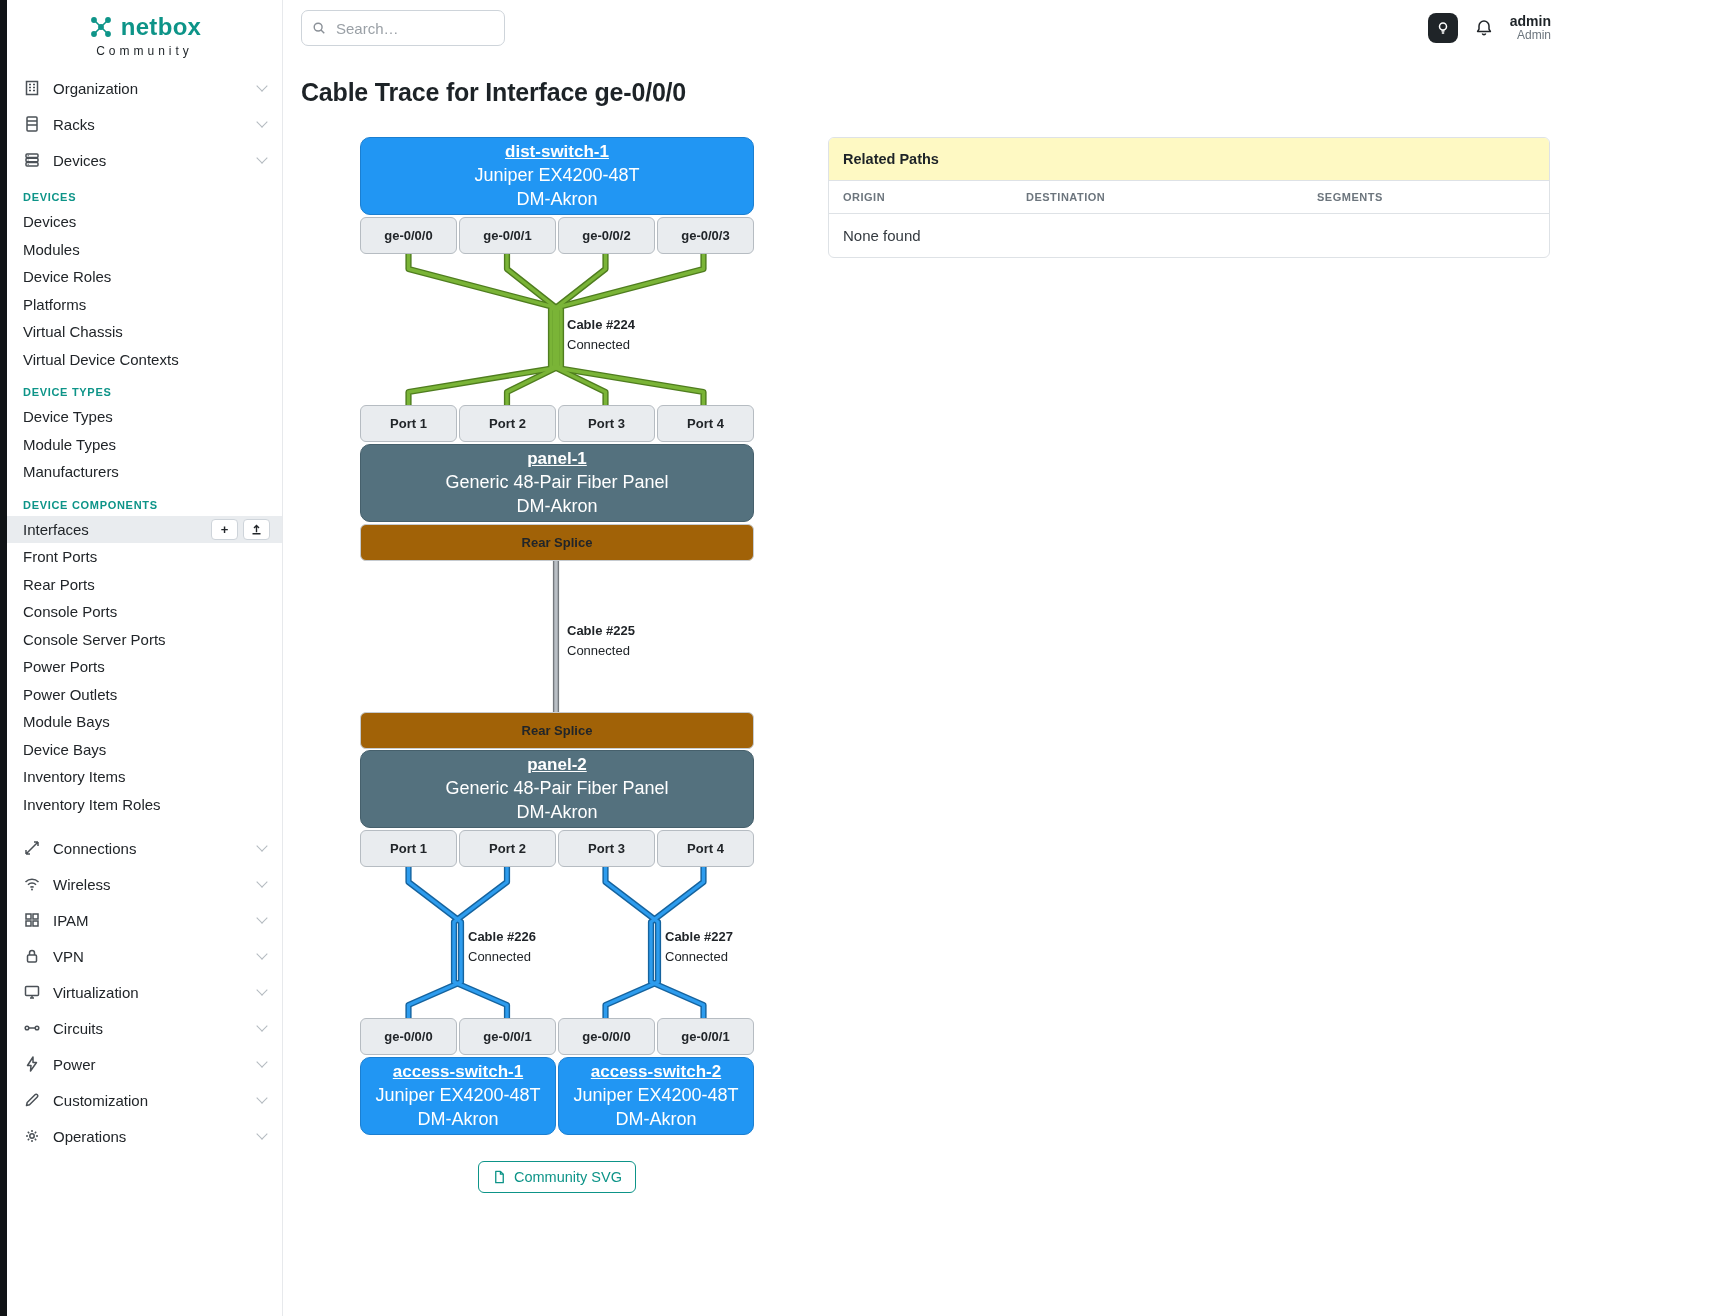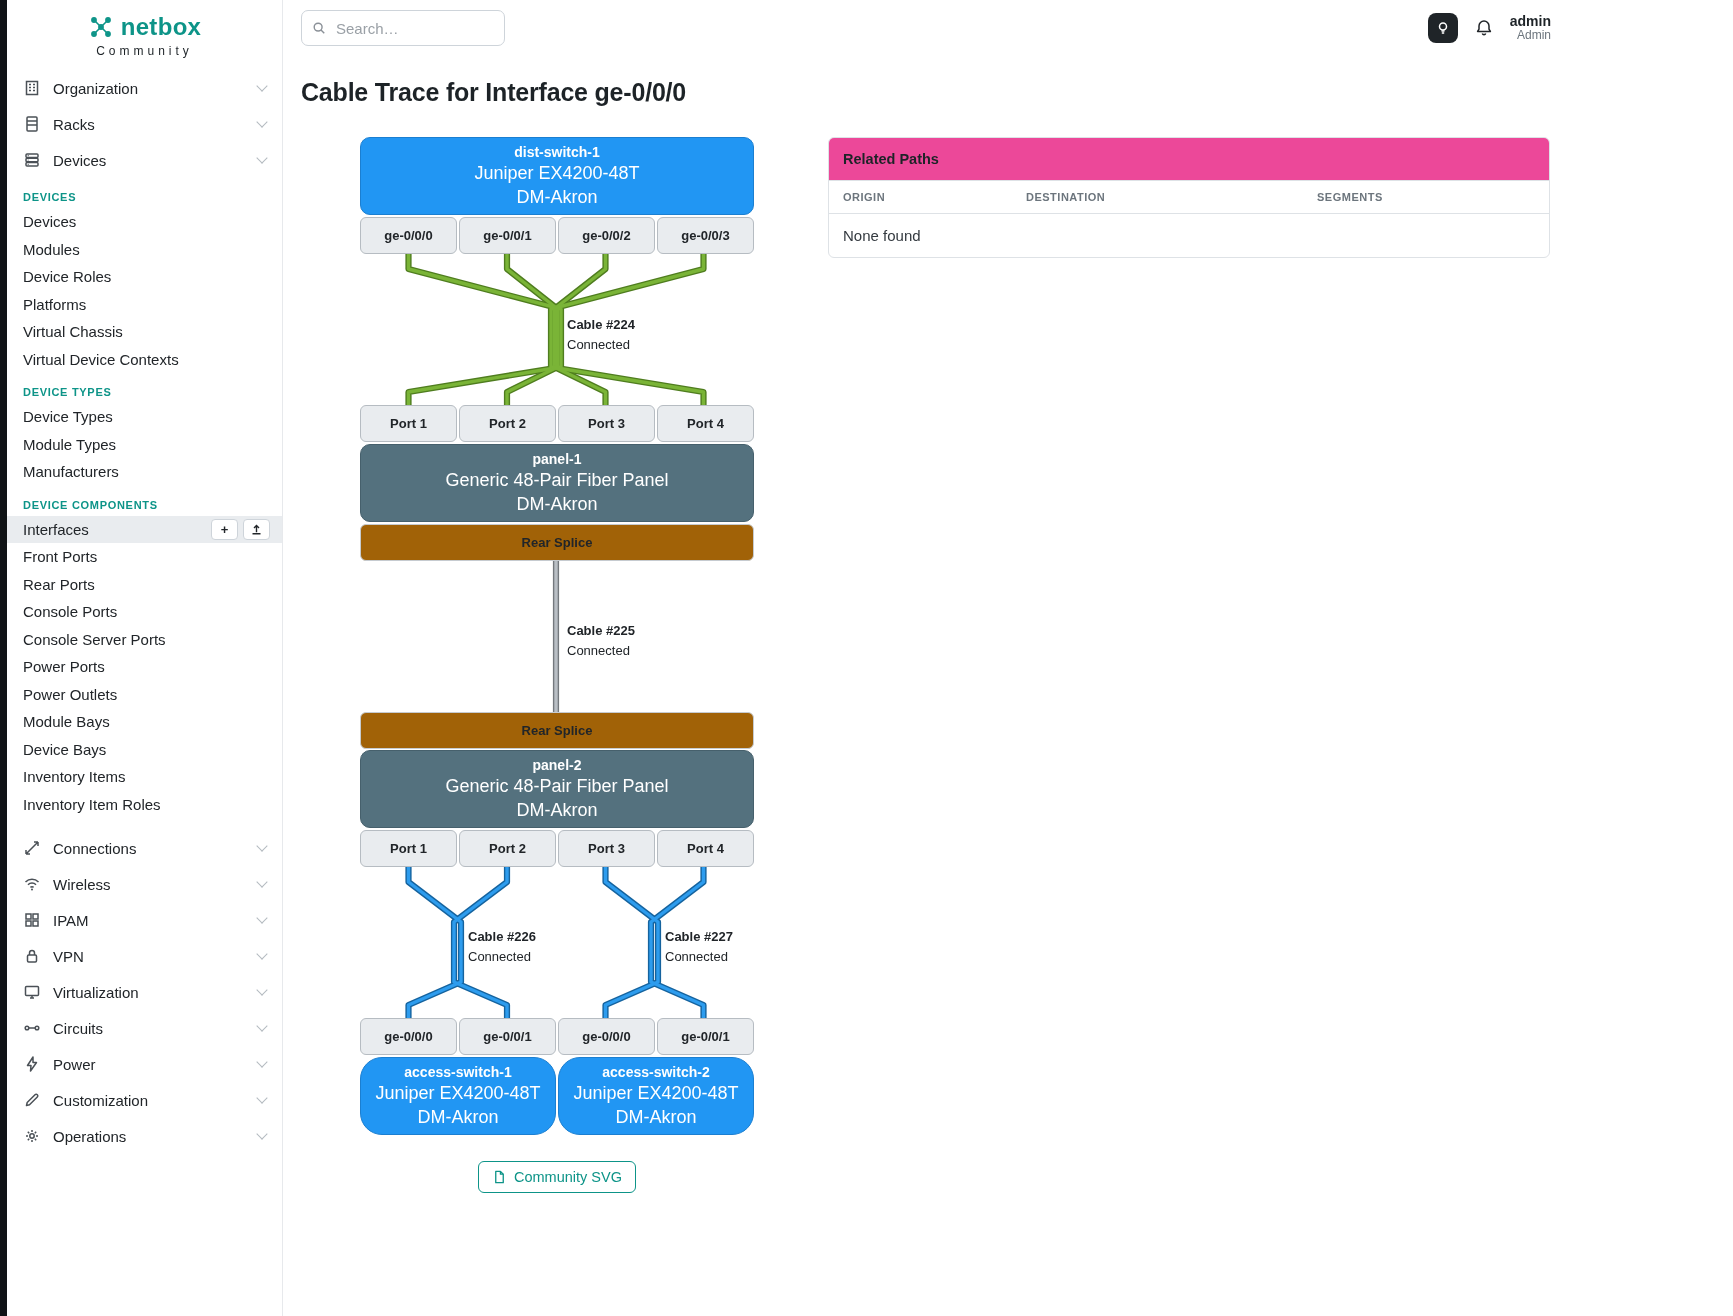--- a/index.html
+++ b/index.html
@@ -91,57 +91,57 @@
   .cables-svg { position:absolute; left:0; top:0; }
 
   .node {
     position:absolute; left:0; width:394px; height:78px;
     border-radius:10px; color:#fff; text-align:center;
     display:flex; flex-direction:column; align-items:center; justify-content:center; gap:3px;
     cursor:pointer;
   }
   .node.blue  { background:#2196f3; border:1px solid #1b7fd1; }
   .node.slate { background:#54717e; border:1px solid #46606c; }
-  .nd-name { font-weight:700; font-size:14px; }
+  .nd-name { font-weight:700; font-size:17px;text-decoration:underline; }
   .nd-sub  { font-size:18px; }
 
   .term-row { position:absolute; left:0; width:394px; display:flex; gap:2px; }
   .term-box {
     width:97px; height:37px; background:#e9ecef; border:1px solid #b6bcc2; border-radius:6px;
     display:flex; align-items:center; justify-content:center;
     font-weight:700; font-size:13px; color:#212529; cursor:pointer;
   }
   .splice {
     position:absolute; left:0; width:394px; height:37px;
     background:#a16207; border:1px solid #c6cbd0; border-radius:6px;
     display:flex; align-items:center; justify-content:center;
     font-weight:700; font-size:13px; color:#212529; cursor:pointer;
   }
   .cable-label { position:absolute; font-size:13px; color:#212529; line-height:1.55; cursor:pointer; }
   .cl-name { font-weight:700; }
 
   .bot-dev-row { position:absolute; top:920px; left:0; width:394px; display:flex; gap:2px; }
   .bot-dev {
-    width:196px; height:78px; border-radius:22px; background:#2196f3; border:1px solid #1b7fd1;
+    width:196px; height:78px; border-radius:10px; background:#2196f3; border:1px solid #1b7fd1;
     color:#fff; text-align:center; display:flex; flex-direction:column; align-items:center;
     justify-content:center; gap:3px; cursor:pointer;
   }
 
   .dl-wrap { width:394px; margin-left:59px; display:flex; justify-content:center; margin-top:26px; padding-bottom:20px; }
   .dl-btn {
     display:inline-flex; align-items:center; gap:7px; padding:7px 13px;
     background:#fff; border:1px solid #0d9488; color:#0d9488; border-radius:6px;
     font-size:14.5px; cursor:pointer; font-family:inherit;
   }
 
   
   .card { border:1px solid #dee2e6; border-radius:6px; background:#fff; overflow:hidden; }
   .card-header {
     padding:13px 14px; font-size:14.5px; font-weight:600; color:#1d2327;
-    border-bottom:1px solid #dee2e6; background:#ec4899;
+    border-bottom:1px solid #dee2e6; background:#fef9c3;
   }
   table.paths { width:100%; border-collapse:collapse; table-layout:fixed; }
   table.paths th {
     text-align:left; font-size:11px; color:#6c757d; font-weight:700; letter-spacing:.5px;
     padding:10px 14px; border-bottom:1px solid #dee2e6;
   }
   table.paths td { padding:13px 14px; font-size:15px; color:#343a40; }
 </style>
 </head>
 <body>

